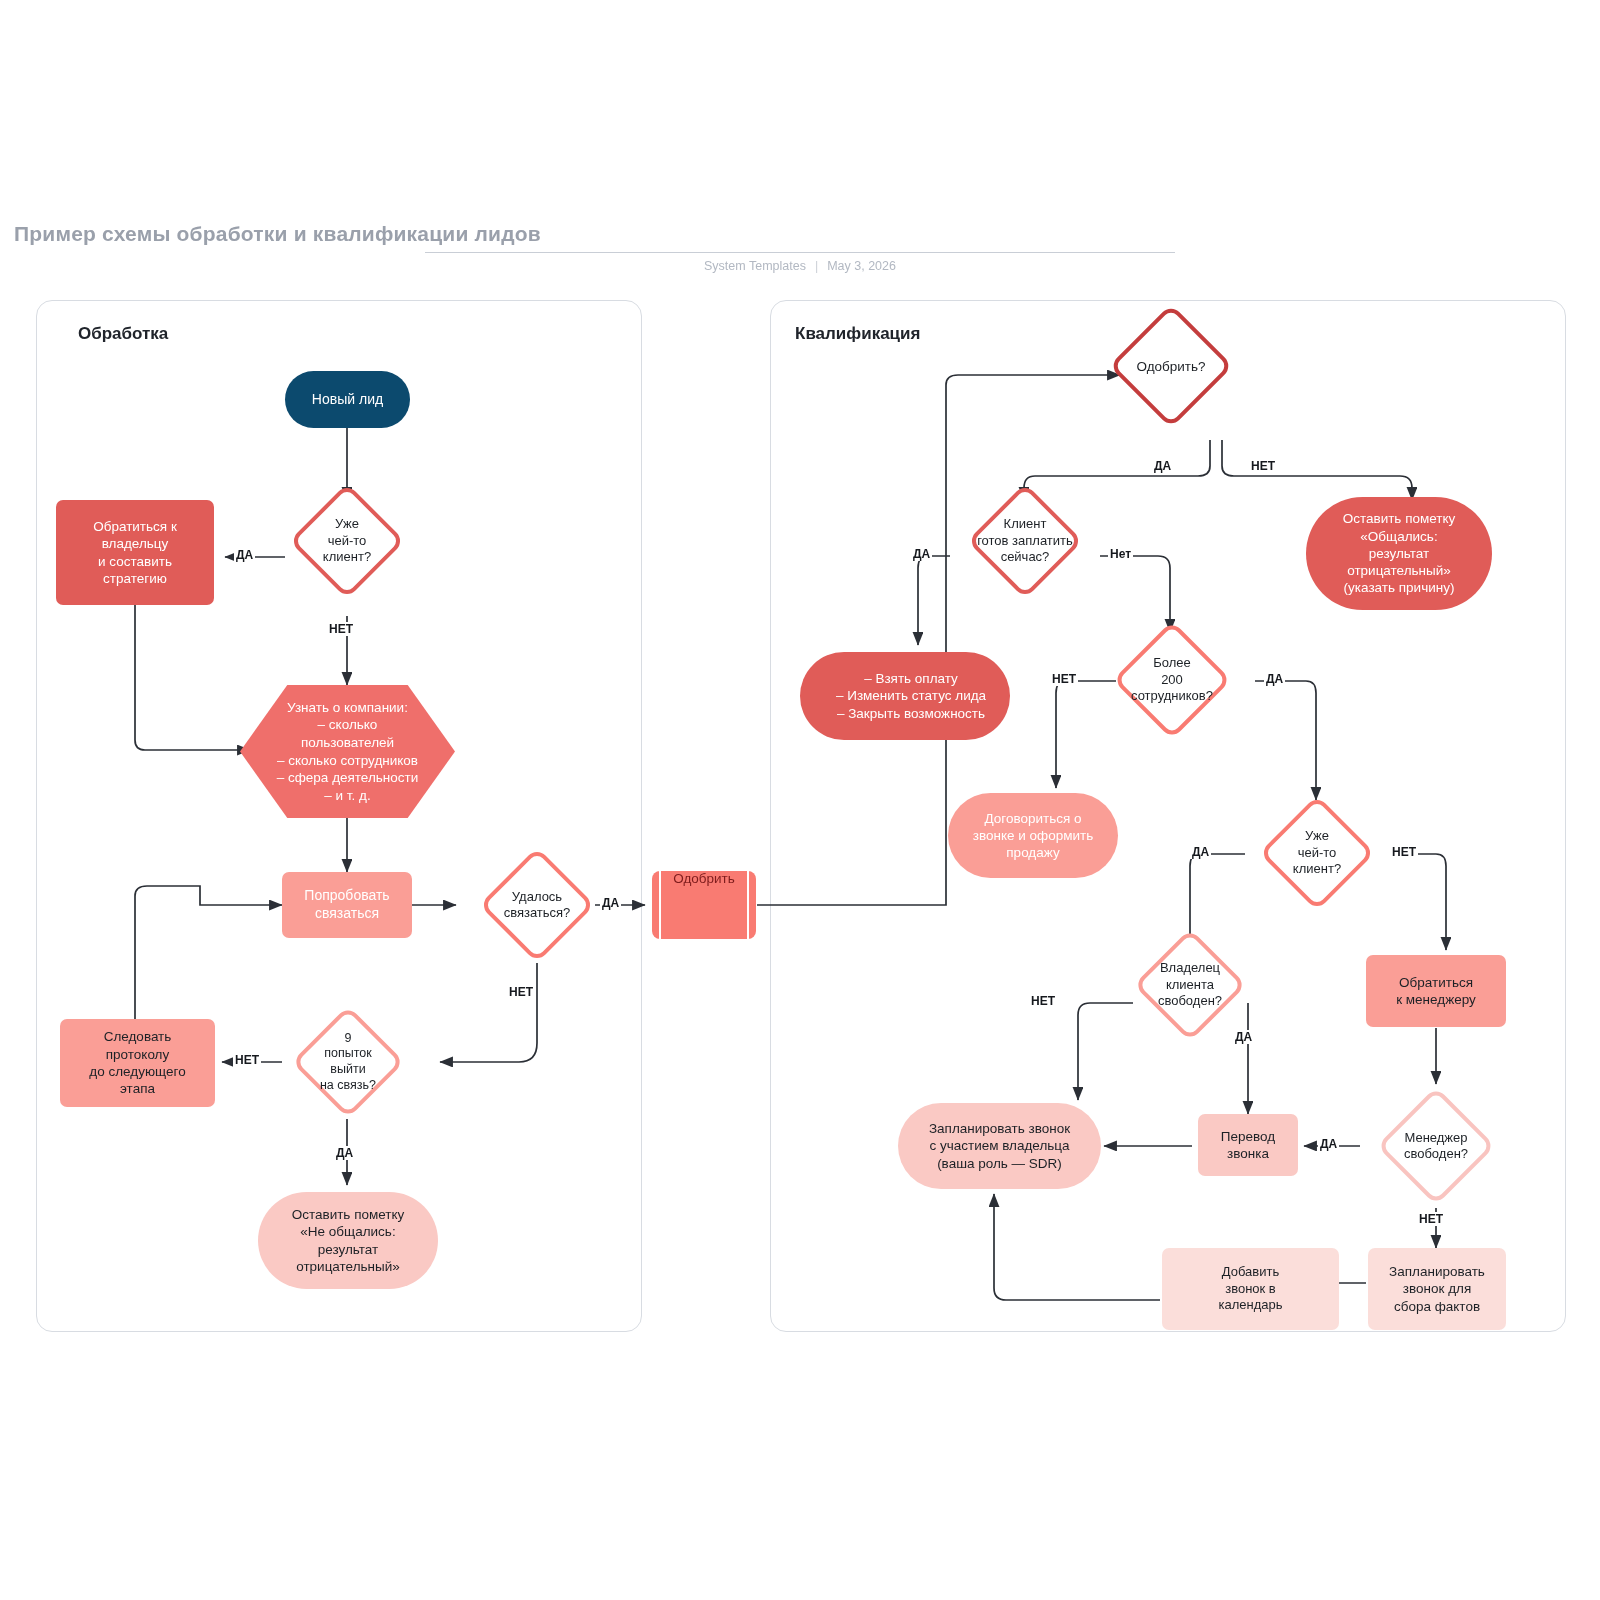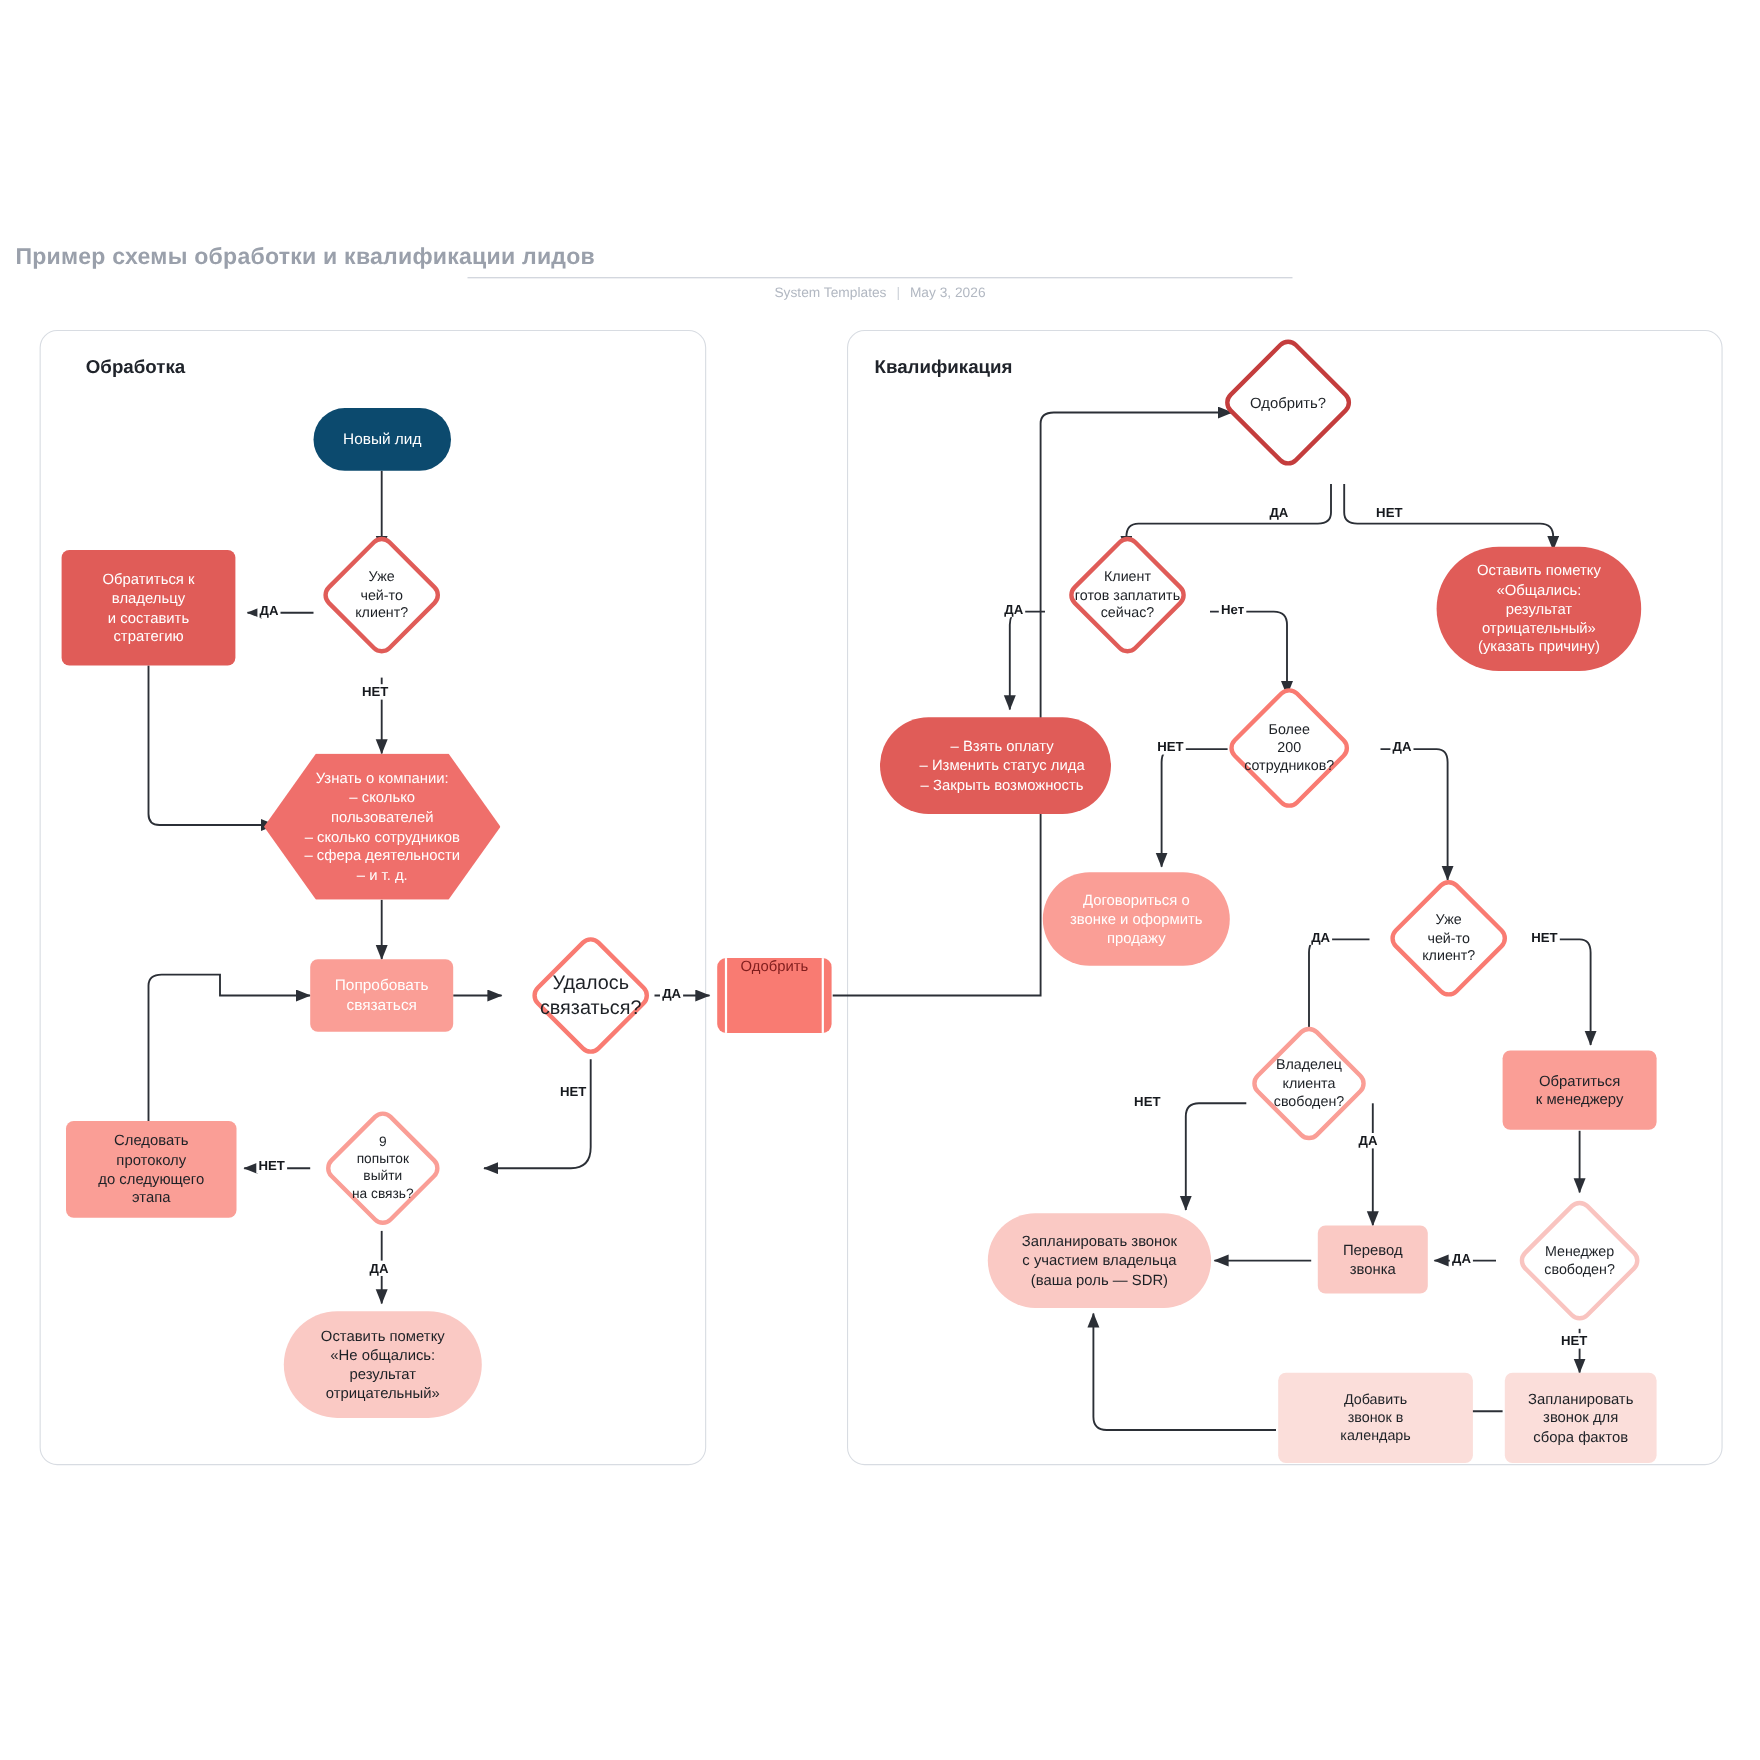--- a/index.html
+++ b/index.html
@@ -158,21 +158,21 @@
   <div class="hex" style="left:240px;top:685px;width:215px;height:133px;font-size:13.5px;">
     <span>Узнать о компании:<br>– сколько<br>пользователей<br>– сколько сотрудников<br>– сфера деятельности<br>– и т. д.</span>
   </div>
 
   <div class="node rect f-light" style="left:282px;top:872px;width:130px;height:66px;font-size:14px;color:#fff;">
     <span>Попробовать<br>связаться</span>
   </div>
 
   <div class="diamond b-sal" style="left:496px;top:864px;width:82px;height:82px;">
     <div class="dbox"></div>
-    <div class="dlabel" style="font-size:18px;">Удалось<br>связаться?</div>
+    <div class="dlabel" style="font-size:13px;">Удалось<br>связаться?</div>
   </div>
 
   <div class="diamond b-pink" style="left:308px;top:1022px;width:80px;height:80px;">
     <div class="dbox"></div>
     <div class="dlabel" style="font-size:12.5px;">9<br>попыток<br>выйти<br>на связь?</div>
   </div>
 
   <div class="node rect f-light" style="left:60px;top:1019px;width:155px;height:88px;font-size:13.5px;">
     <span>Следовать<br>протоколу<br>до следующего<br>этапа</span>
   </div>

